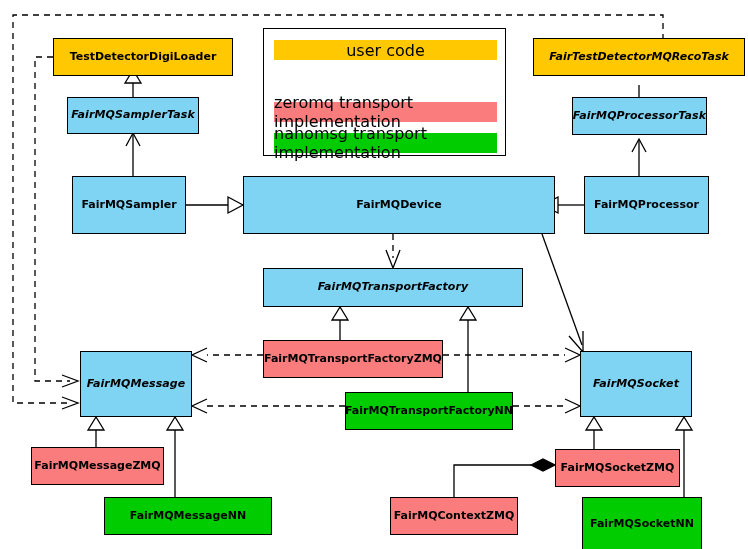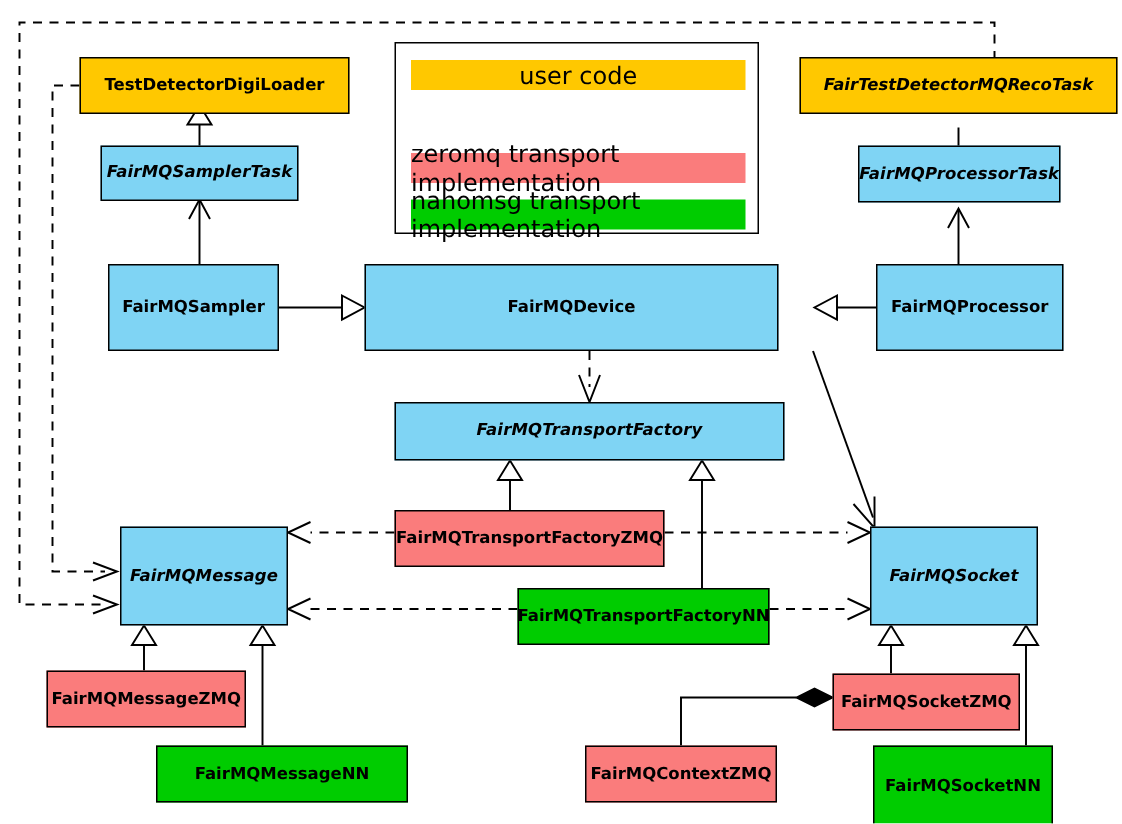--- a/index.html
+++ b/index.html
@@ -198,21 +198,21 @@
     <div class="legend-row" style="top:73px;  background:#FA7C7C;">zeromq transport implementation</div>
     <div class="legend-row" style="top:104px; background:#00CC00;">nanomsg transport implementation</div>
   </div>
 
   <div class="node c-user" style="left:53px; top:38px; width:180px; height:38px;">TestDetectorDigiLoader</div>
 
   <div class="node c-framework abstract" style="left:67px; top:97px; width:132px; height:37px;">FairMQSamplerTask</div>
 
   <div class="node c-framework" style="left:72px; top:176px; width:114px; height:58px;">FairMQSampler</div>
 
-  <div class="node c-framework" style="left:243px; top:176px; width:276px; height:58px;">FairMQDevice</div>
+  <div class="node c-framework" style="left:243px; top:176px; width:312px; height:58px;">FairMQDevice</div>
 
   <div class="node c-user" style="left:533px; top:38px; width:212px; height:38px;font-style:italic;">FairTestDetectorMQRecoTask</div>
 
   <div class="node c-framework abstract" style="left:572px; top:97px; width:135px; height:38px;">FairMQProcessorTask</div>
 
   <div class="node c-framework" style="left:584px; top:176px; width:125px; height:58px;">FairMQProcessor</div>
 
   <div class="node c-framework abstract" style="left:263px; top:268px; width:260px; height:39px;">FairMQTransportFactory</div>
 
   <div class="node c-zmq" style="left:263px; top:340px; width:180px; height:38px;">FairMQTransportFactoryZMQ</div>

